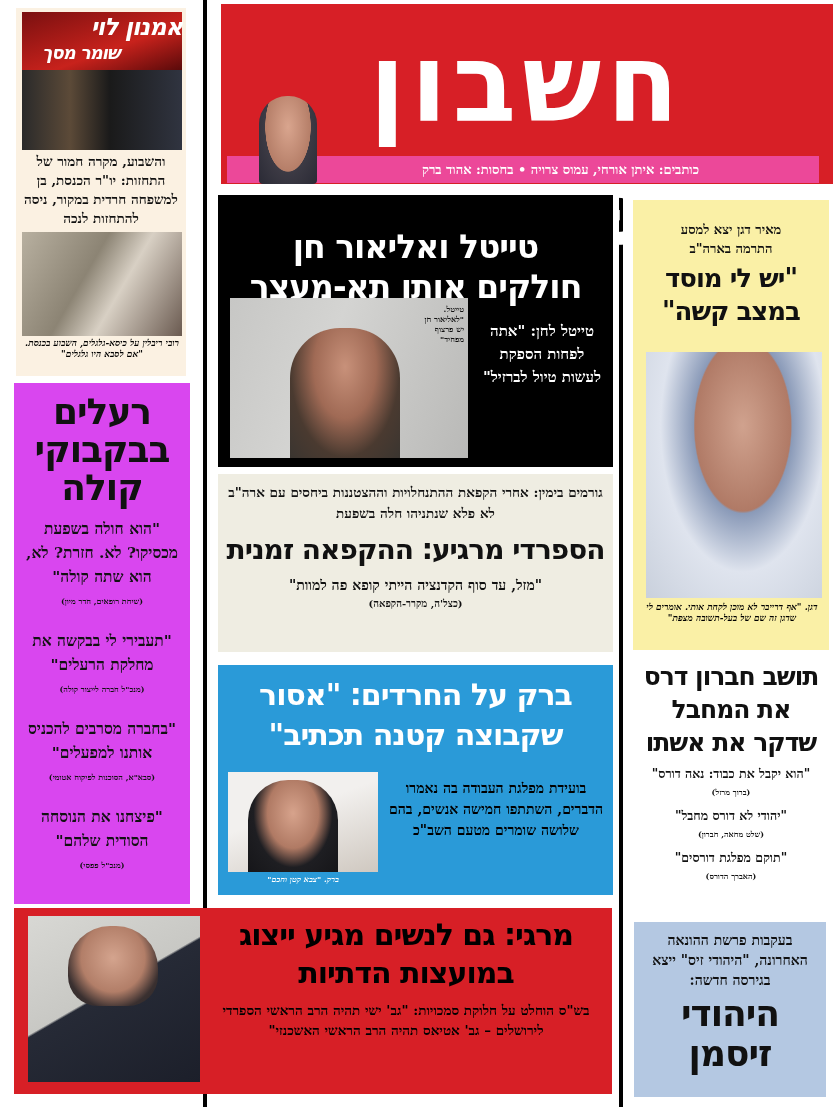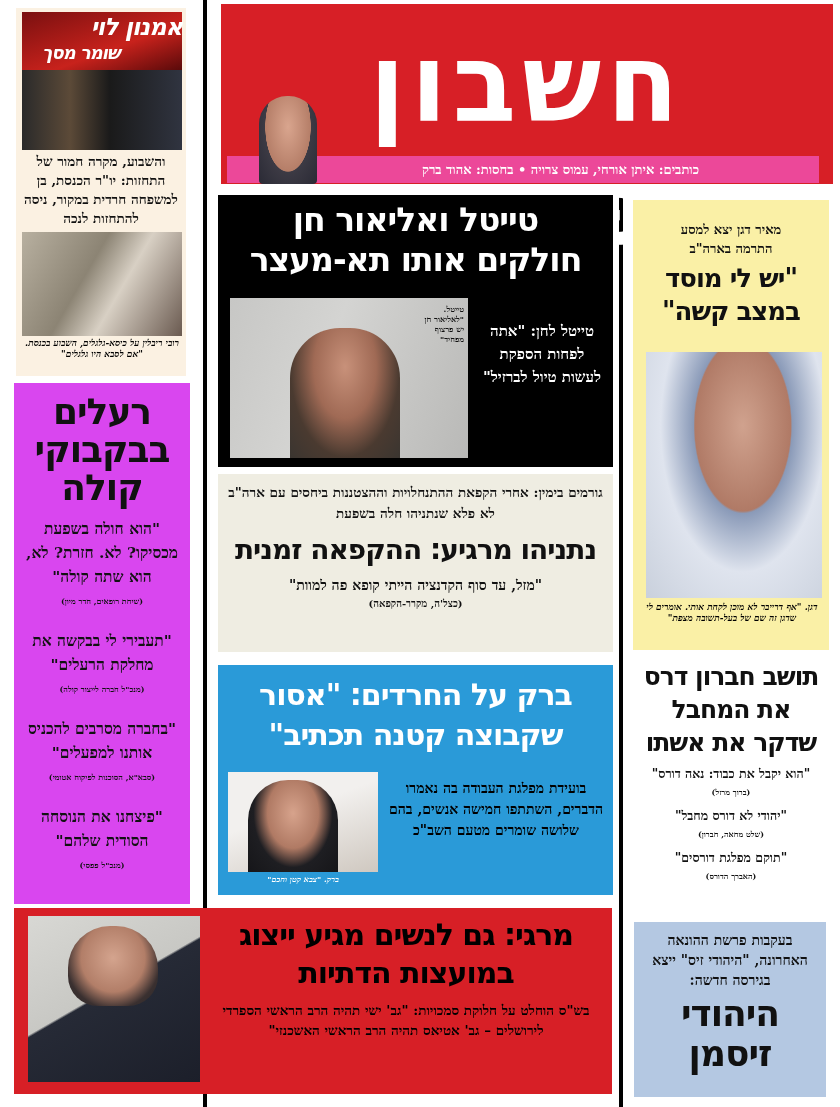--- a/index.html
+++ b/index.html
@@ -32,21 +32,21 @@
   #left-text { left:20px; top:152px; width:162px; font-size:13.5px; line-height:19px; color:#111; }
   #left-photo2 { left:22px; top:232px; width:160px; height:104px; background:linear-gradient(120deg,#b8b0a0,#8c8474 40%,#d8d0c4 60%,#6a5a50); }
   #left-cap { left:22px; top:338px; width:160px; font-size:9px; line-height:11px; font-style:italic; }
 
   #yellow { left:14px; top:383px; width:176px; height:521px; background:#d946ef; color:#111; }
   #yellow-title { font-size:36px; line-height:38px; margin-top:10px; }
   .yq { font-size:15.5px; line-height:24px; font-weight:bold; font-family:"DejaVu Serif", serif; margin-top:10px; }
 
   
   #black-box { left:218px; top:195px; width:395px; height:272px; background:#000; color:#fff; }
-  #black-title { font-size:33px; line-height:40px; margin-top:5px; }
+  #black-title { font-size:33px; line-height:40px; margin-top:32px; }
   #black-photo { left:230px; top:298px; width:238px; height:160px; background:linear-gradient(110deg,#c7c7c5 0%,#d4d4d2 40%,#b9b9b7 100%); }
   #black-quote { left:478px; top:320px; width:128px; font-size:15px; line-height:23px; font-family:"DejaVu Serif", serif; font-weight:bold; }
 
   #beige-box { left:218px; top:474px; width:395px; height:178px; background:#efede2; color:#111; }
   #beige-sub { font-size:13.5px; line-height:21px; margin-top:8px; font-family:"DejaVu Serif", serif; font-weight:bold; }
   #beige-title { font-size:28px; line-height:40px; margin-top:6px; }
   #beige-quote { font-size:14px; line-height:22px; margin-top:4px; font-family:"DejaVu Serif", serif; font-weight:bold; }
 
   #blue-box { left:218px; top:665px; width:395px; height:230px; background:#2a9ad8; color:#fff; }
   #blue-title { font-size:30px; line-height:40px; margin-top:10px; }
@@ -120,21 +120,21 @@
   <div id="black-title" class="cond" style="padding:0 30px;">טייטל ואליאור חן חולקים אותו תא-מעצר</div>
 </div>
 <div id="black-photo" class="photo">
   <div style="position:absolute; left:60px; top:30px; width:110px; height:130px; border-radius:50px 50px 0 0; background:radial-gradient(ellipse at 50% 30%,#c8917a 0%,#a06a55 40%,#4a3a30 70%,#3a3530 100%);"></div>
   <div class="serif" style="position:absolute; right:4px; top:6px; width:44px; font-size:8px; line-height:10px; color:#111; text-align:right;">טייטל. "לאליאור חן יש פרצוף מפחיד"</div>
 </div>
 <div id="black-quote" class="abs ctr" style="color:#fff;">טייטל לחן: "אתה לפחות הספקת לעשות טיול לברזיל"</div>
 
 <div id="beige-box" class="abs ctr">
   <div id="beige-sub" style="padding:0 10px;">גורמים בימין: אחרי הקפאת ההתנחלויות וההצטננות ביחסים עם ארה"ב לא פלא שנתניהו חלה בשפעת</div>
-  <div id="beige-title" class="cond">נתניהו מרגיע: ההקפאה זמנית</div>
+  <div id="beige-title" class="cond">הספרדי מרגיע: ההקפאה זמנית</div>
   <div id="beige-quote">"מזל, עד סוף הקדנציה הייתי קופא פה למוות"</div>
   <div class="src" style="font-size:10px; margin-top:2px;">(כצל'ה, מקרר-הקפאה)</div>
 </div>
 
 <div id="blue-box" class="abs ctr">
   <div id="blue-title" class="cond" style="padding:0 14px;">ברק על החרדים: "אסור שקבוצה קטנה תכתיב"</div>
 </div>
 <div id="blue-photo" class="photo">
   <div style="position:absolute; left:20px; top:8px; width:90px; height:95px; border-radius:40px 40px 0 0; background:radial-gradient(ellipse at 50% 35%,#d7a38c 0%,#b07a64 40%,#1e1e22 62%,#151518 100%);"></div>
 </div>

